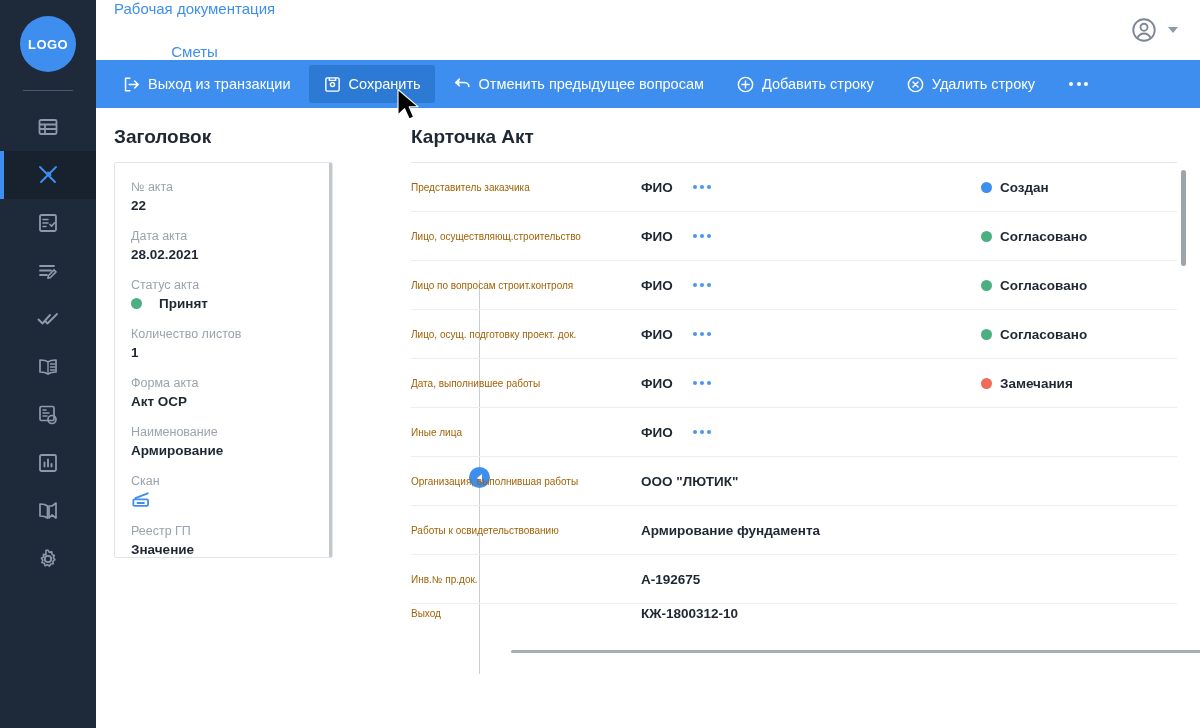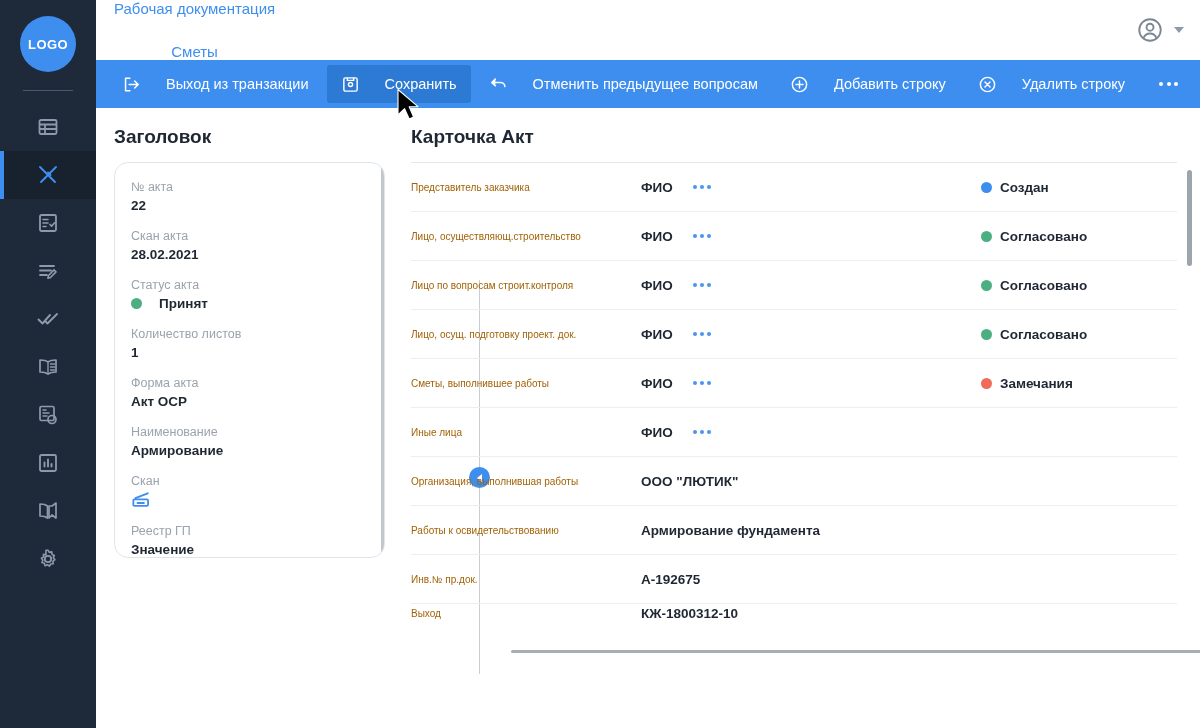--- a/index.html
+++ b/index.html
@@ -52,38 +52,38 @@
   .header-right { margin-left: auto; display: flex; align-items: center; gap: 10px; padding-right: 6px; }
   .avatar-ic svg { width: 28px; height: 28px; display: block; }
   .caret-dn { width: 0; height: 0; border-left: 5px solid transparent; border-right: 5px solid transparent; border-top: 6px solid #8c9aad; cursor: pointer; }
 
   
   .toolbar {
     height: 48px; background: #3e8ef0; flex: 0 0 48px;
     display: flex; align-items: center; padding: 0 12px; gap: 4px;
   }
   .tb-btn {
-    display: flex; align-items: center; gap: 25px; height: 38px;
+    display: flex; align-items: center; gap: 7px; height: 38px;
     padding: 0 14px; border-radius: 3px; color: #ffffff; font-size: 14.5px;
     cursor: pointer; white-space: nowrap;
   }
   .tb-btn.sel { background: #2d7ad4; }
   .tb-btn svg { width: 19px; height: 19px; display: block; flex: 0 0 19px; }
   .tb-dots { display: flex; gap: 3.5px; padding: 0 16px; cursor: pointer; }
   .tb-dots i { width: 4px; height: 4px; border-radius: 50%; background: #ffffff; display: block; }
 
   
   .body { flex: 1 1 auto; display: flex; position: relative; overflow: hidden; }
 
   
   .col-left { width: 289px; flex: 0 0 289px; padding: 18px 0 0 18px; position: relative; }
   .sec-title { font-size: 19px; font-weight: bold; color: #1f2733; margin-bottom: 14px; }
   .card {
-    border: 1px solid #e1e5ea; border-radius: 14px; background: #fff;
-    width: 271px; height: 396px; padding: 16px 14px 0 16px; position: relative; overflow: hidden;
+    border: 1px solid #e1e5ea; border-radius: 2px; background: #fff;
+    width: 219px; height: 396px; padding: 16px 14px 0 16px; position: relative; overflow: hidden;
   }
   .fld { margin-bottom: 13px; }
   .fld-label { font-size: 12.5px; color: #9aa3ae; line-height: 17px; }
   .fld-value { font-size: 13.5px; color: #1f2733; font-weight: bold; line-height: 19px; }
   .fld-value.with-dot { display: flex; align-items: center; gap: 17px; }
   .dot { width: 11px; height: 11px; border-radius: 50%; display: inline-block; flex: 0 0 11px; }
   .card-scroll { position: absolute; right: 0; top: 0; width: 3px; height: 396px; background: #c2c7cd; }
   .scan-ic svg { width: 22px; height: 18px; display: block; margin-top: 2px; }
 
   .divider {
@@ -296,21 +296,21 @@
       <div class="col-left">
         <div class="sec-title">Заголовок</div>
         <div class="card">
 
           <div class="fld">
             <div class="fld-label">№ акта</div>
             <div class="fld-value">22</div>
           </div>
 
           <div class="fld">
-            <div class="fld-label">Скан акта</div>
+            <div class="fld-label">Дата акта</div>
             <div class="fld-value">28.02.2021</div>
           </div>
 
           <div class="fld">
             <div class="fld-label">Статус акта</div>
             <div class="fld-value with-dot">
               <span class="dot" style="background:#4caf82"></span>
               <span>Принят</span>
             </div>
           </div>
@@ -418,21 +418,21 @@
                   <i></i>
                 </span>
             </div>
             <div class="t-status">
               <span class="dot" style="background:#4caf82"></span>
               <span>Согласовано</span>
             </div>
           </div>
 
           <div class="trow">
-            <div class="t-label">Сметы, выполнившее работы</div>
+            <div class="t-label">Дата, выполнившее работы</div>
             <div class="t-value">
               <span>ФИО</span>
               <span class="vdots">
                   <i></i>
                   <i></i>
                   <i></i>
                 </span>
             </div>
             <div class="t-status">
               <span class="dot" style="background:#ef6b5a"></span>

